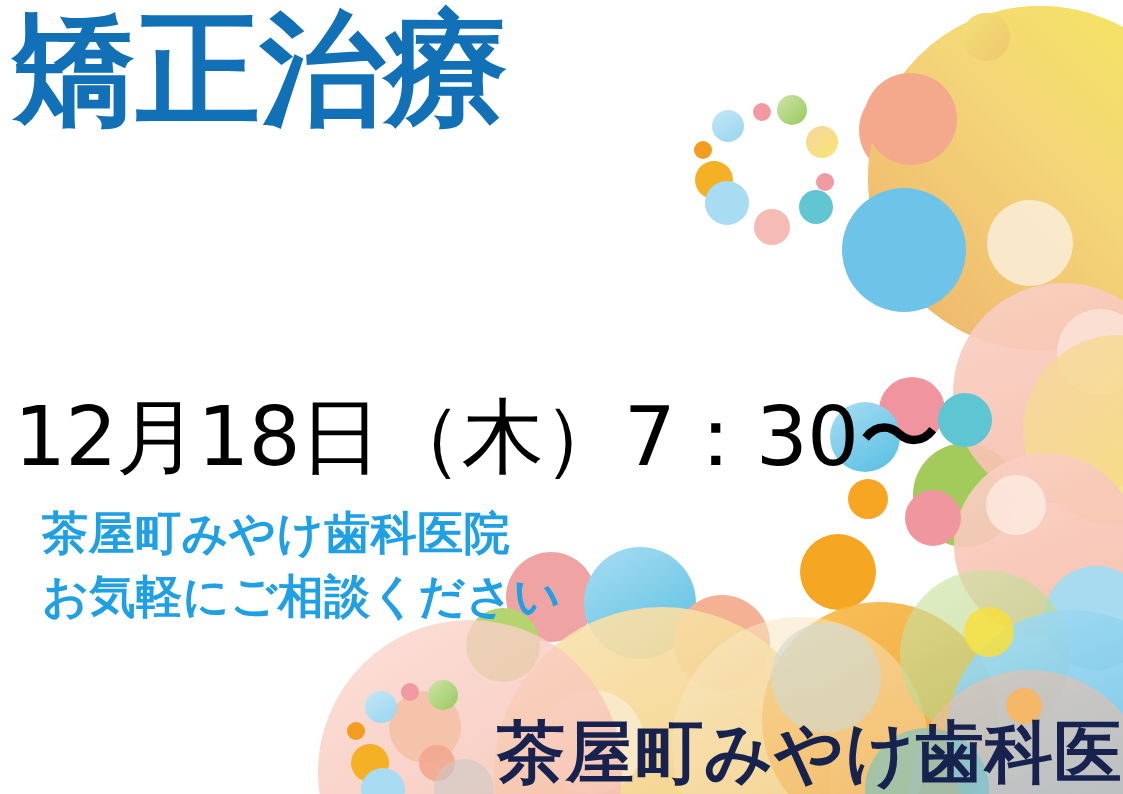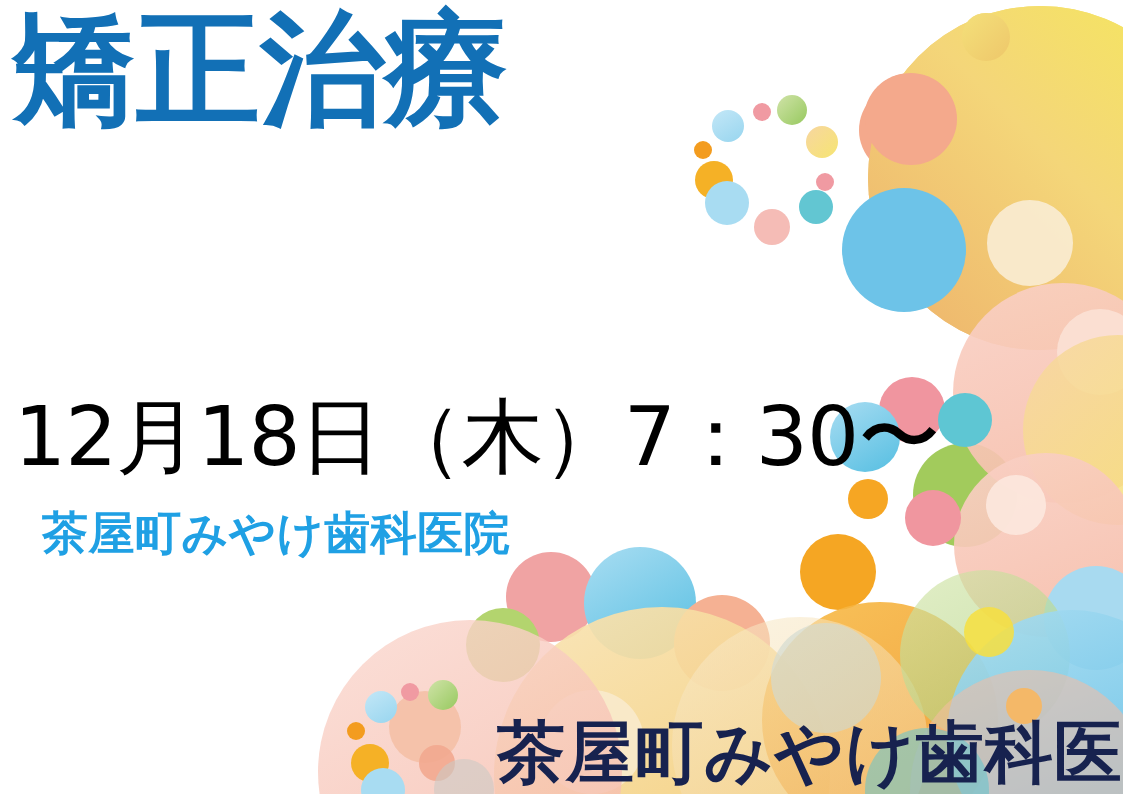--- a/index.html
+++ b/index.html
@@ -361,18 +361,19 @@
   <div class="text-layer">
 
     <div class="headline">
       <span class="hl-line">矯正治療</span>
     </div>
 
     <div class="date-line">12月18日（木）7：30〜</div>
 
     <div class="sub-text">
       <span class="sub-line">茶屋町みやけ歯科医院</span>
+      <span class="sub-line">お気軽にご相談ください</span>
     </div>
 
     <div class="clinic-name">茶屋町みやけ歯科医院</div>
 
   </div>
 </div>
 
 </body></html>

